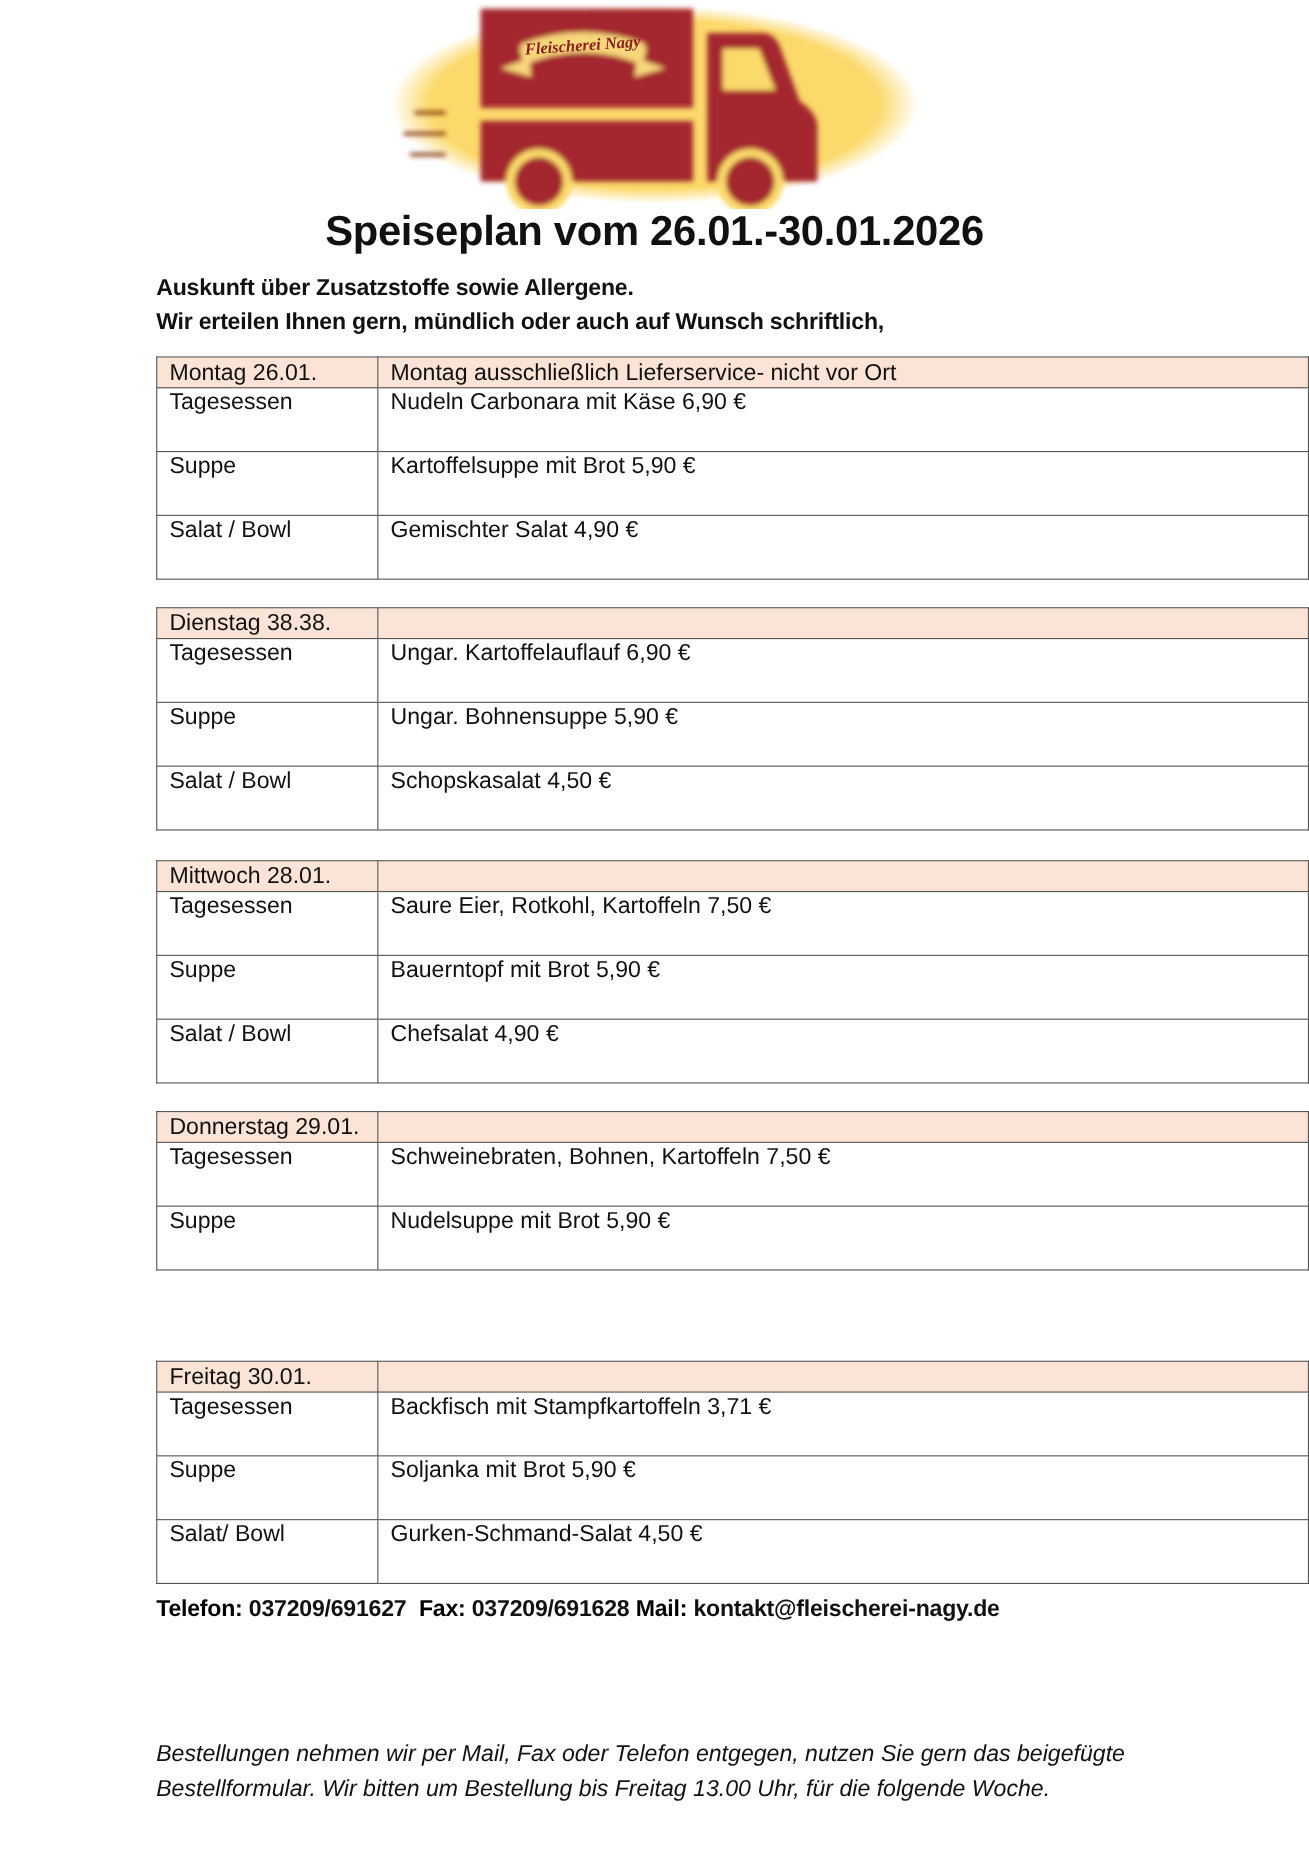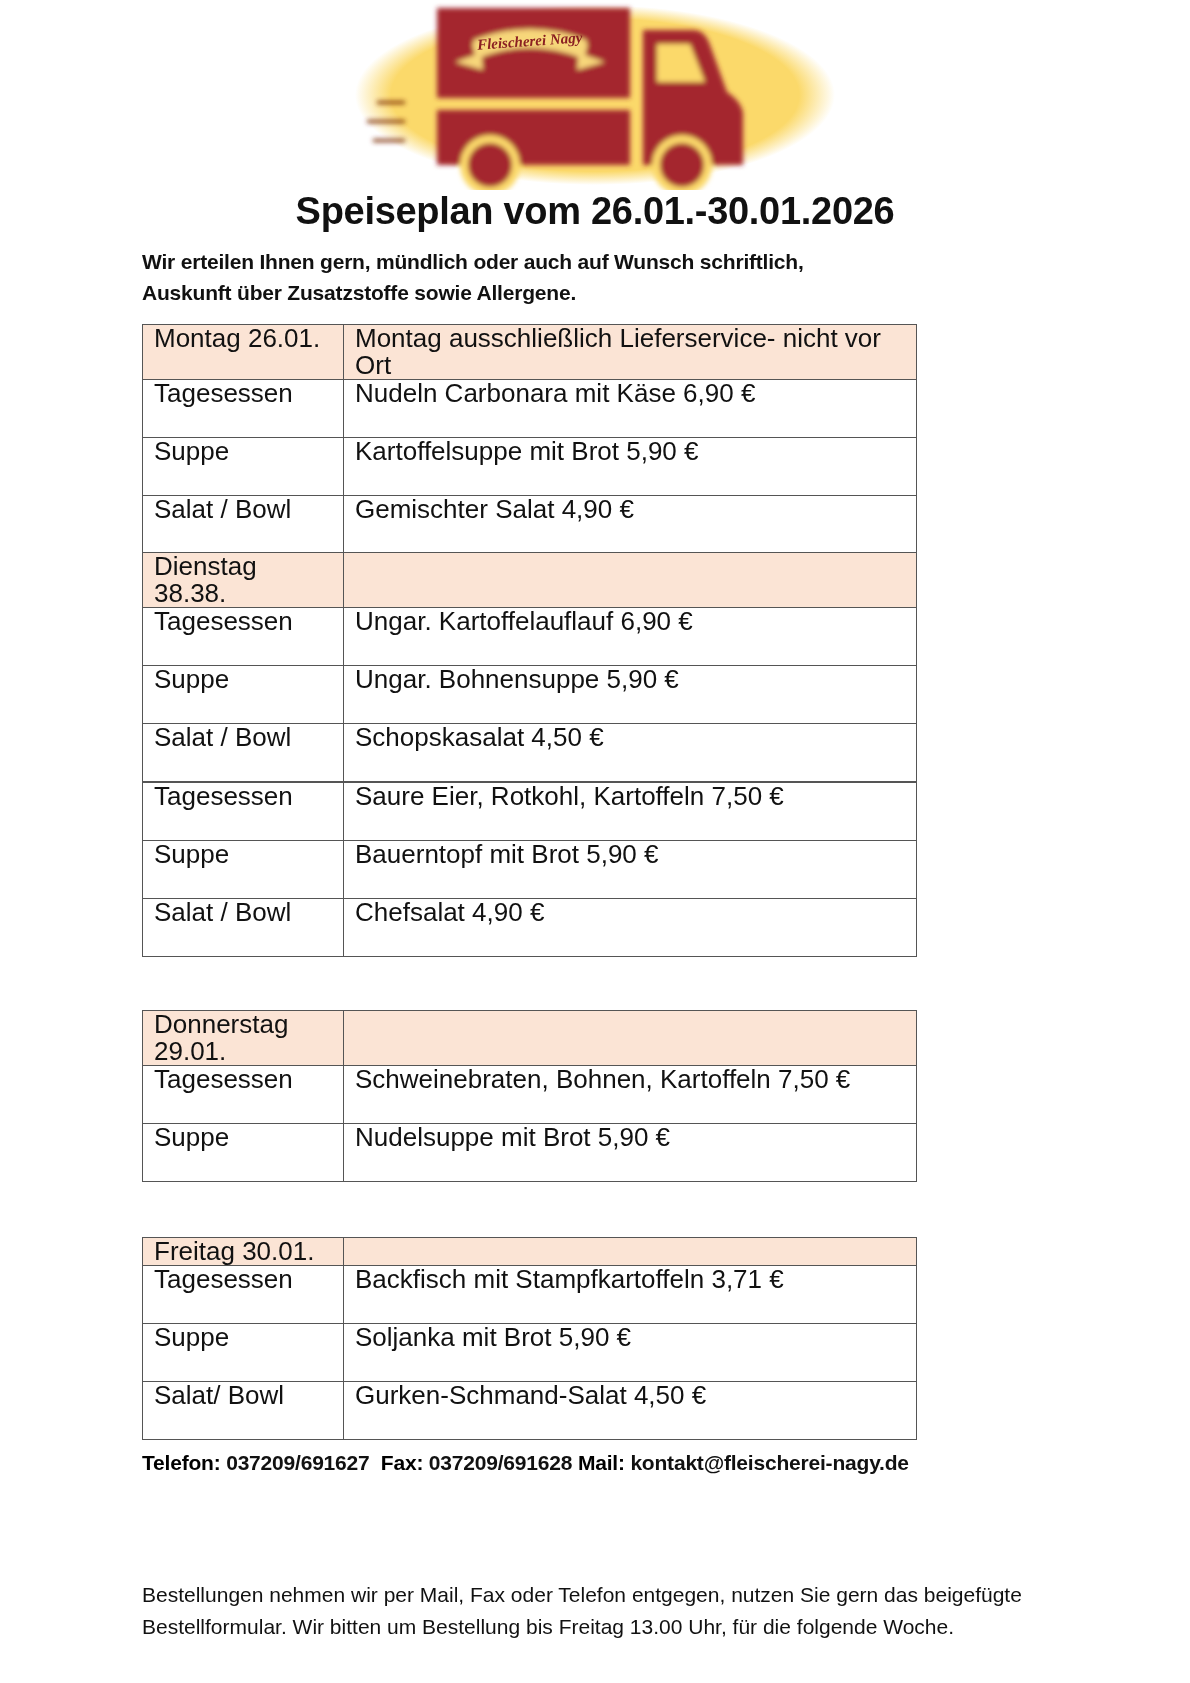--- a/index.html
+++ b/index.html
@@ -3,31 +3,31 @@
 <meta charset="utf-8">
 <style>
   html, body { margin: 0; padding: 0; background: #ffffff; }
   body { width: 1190px; height: 1683px; position: relative; overflow: hidden;
          font-family: "Liberation Sans", "DejaVu Sans", sans-serif; color: #111; }
   .logo { position: absolute; left: 355px; top: 0; width: 480px; height: 190px; }
   .title { position: absolute; left: 0; width: 1190px; top: 190px; text-align: center;
            font-size: 38px; font-weight: bold; letter-spacing: -0.3px; }
   .intro { position: absolute; left: 142px; top: 246px; font-size: 21px; font-weight: bold;
            line-height: 31px; letter-spacing: -0.2px; }
-  .day-table { position: absolute; left: 142px; width: 775px; border-collapse: collapse;
-               font-size: 26px; }
+  .day-table { position: absolute; left: 142px; width: 1048px; border-collapse: collapse;
+               font-size: 21px; }
   .day-table td { border: 1.5px solid #555; vertical-align: top; padding: 0 11px; }
   .day-table td.c1 { width: 178px; }
   .day-table tr.hdr td { background: #fbe4d5; height: 27px; line-height: 27px; }
   .day-table tr.row td { height: 57px; line-height: 26px; }
   .contact { position: absolute; left: 142px; top: 1451px; font-size: 21px; font-weight: bold;
              letter-spacing: -0.2px; white-space: pre; }
   .contact .lbl { color: #000000; }
   .footer { position: absolute; left: 142px; top: 1579px; width: 910px; font-size: 21px;
-            line-height: 31.5px; }
+            line-height: 31.5px; font-style: italic; }
 </style>
 </head>
 <body>
 
 <div class="logo">
   <svg width="480" height="190" viewBox="0 0 480 190">
     <defs>
       <radialGradient id="glow" cx="50%" cy="50%" r="50%">
         <stop offset="0%" stop-color="#fbd96a"></stop>
         <stop offset="85%" stop-color="#fbd96a"></stop>
@@ -59,22 +59,22 @@
       <path d="M250 62 L230 55 L233 44 L225 40 L222 70 Z" fill="#f7d77a"></path>
       <path d="M118 40 Q175 18 232 40 L226 58 Q175 38 124 58 Z" fill="#f7d77a"></path>
     </g>
     <text x="175" y="46" text-anchor="middle" font-family="Liberation Serif, DejaVu Serif, serif" font-style="italic" font-weight="bold" font-size="15" fill="#8a1f22" transform="rotate(-4 175 46)">Fleischerei Nagy</text>
   </svg>
 </div>
 
 <div class="title">Speiseplan vom 26.01.-30.01.2026</div>
 
 <div class="intro">
+  <div>Auskunft über Zusatzstoffe sowie Allergene.</div>
   <div>Wir erteilen Ihnen gern, mündlich oder auch auf Wunsch schriftlich,</div>
-  <div>Auskunft über Zusatzstoffe sowie Allergene.</div>
 </div>
 
 <table class="day-table" style="top:324px">
   <tbody>
       <tr class="hdr">
     <td class="c1">Montag 26.01.</td>
     <td>Montag ausschließlich Lieferservice- nicht vor Ort</td>
   </tr>
   <tr class="row">
     <td class="c1">Tagesessen</td>
@@ -107,20 +107,24 @@
   </tr>
   <tr class="row">
     <td class="c1">Salat / Bowl</td>
     <td>Schopskasalat 4,50 €</td>
   </tr>
 </tbody>
   </table>
 
 <table class="day-table" style="top:782px">
   <tbody>
+      <tr class="hdr">
+    <td class="c1">Mittwoch 28.01.</td>
+    <td></td>
+  </tr>
   <tr class="row">
     <td class="c1">Tagesessen</td>
     <td>Saure Eier, Rotkohl, Kartoffeln 7,50 €</td>
   </tr>
   <tr class="row">
     <td class="c1">Suppe</td>
     <td>Bauerntopf mit Brot 5,90 €</td>
   </tr>
   <tr class="row">
     <td class="c1">Salat / Bowl</td>

